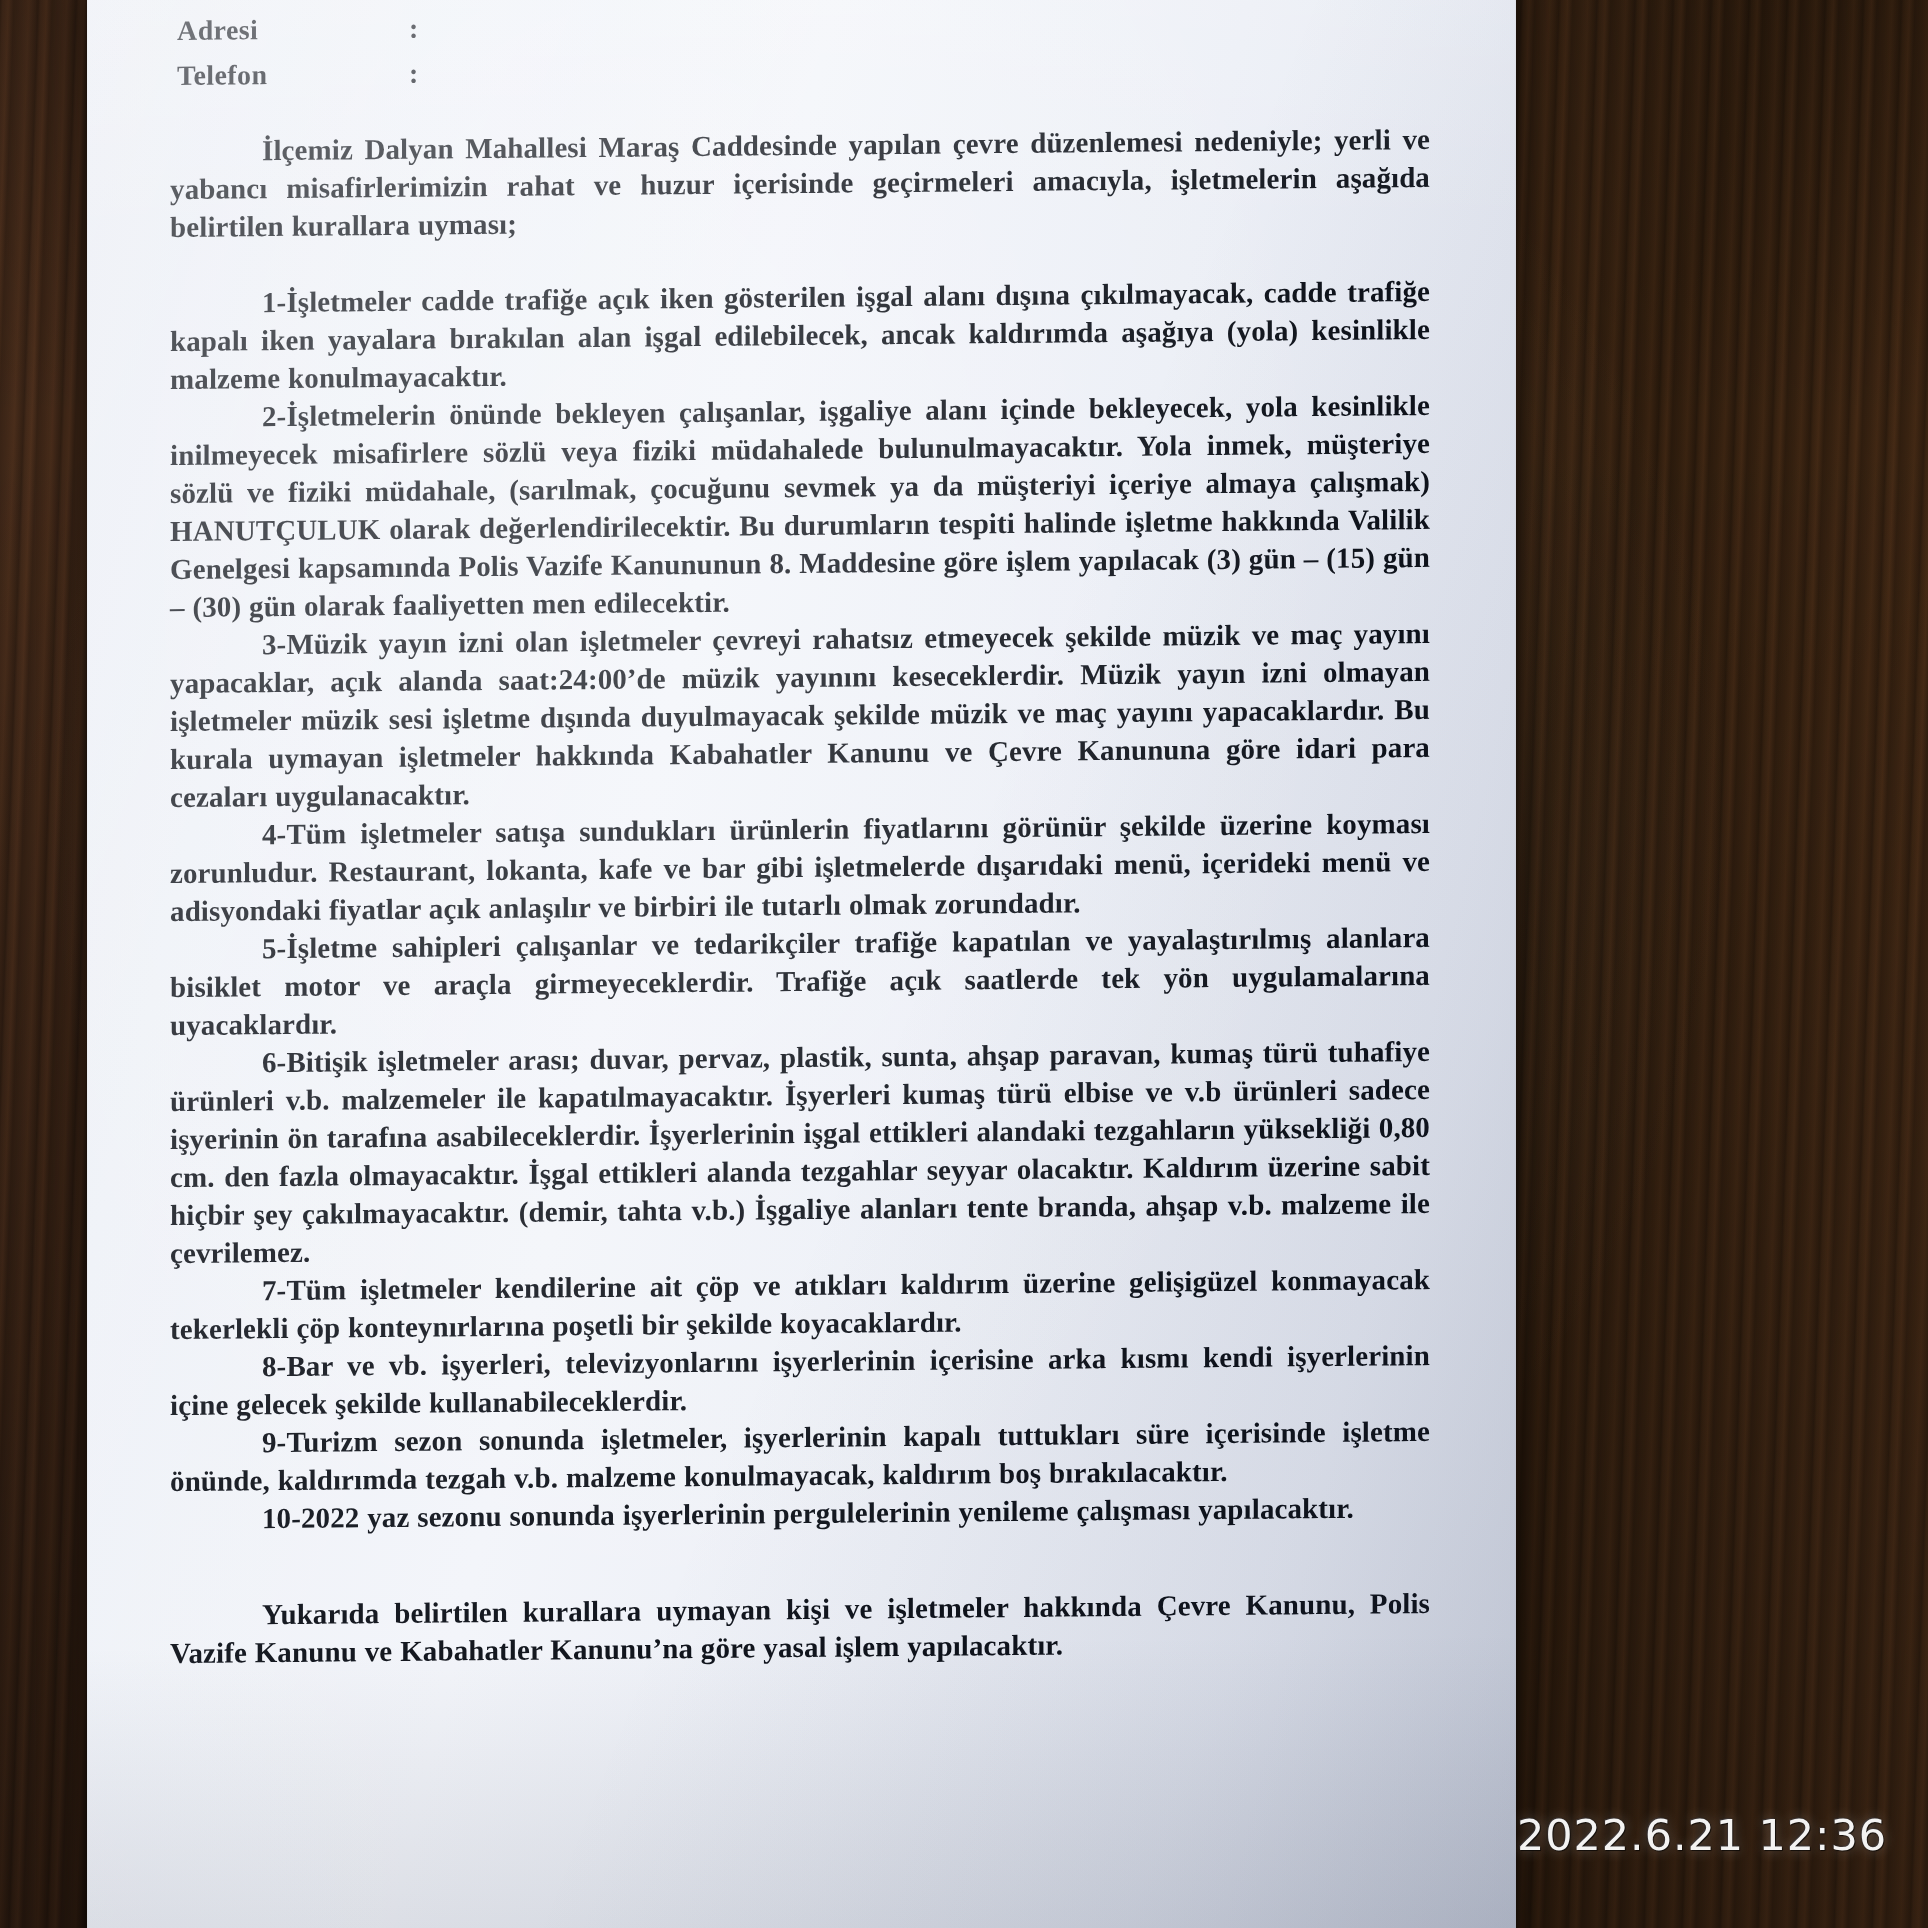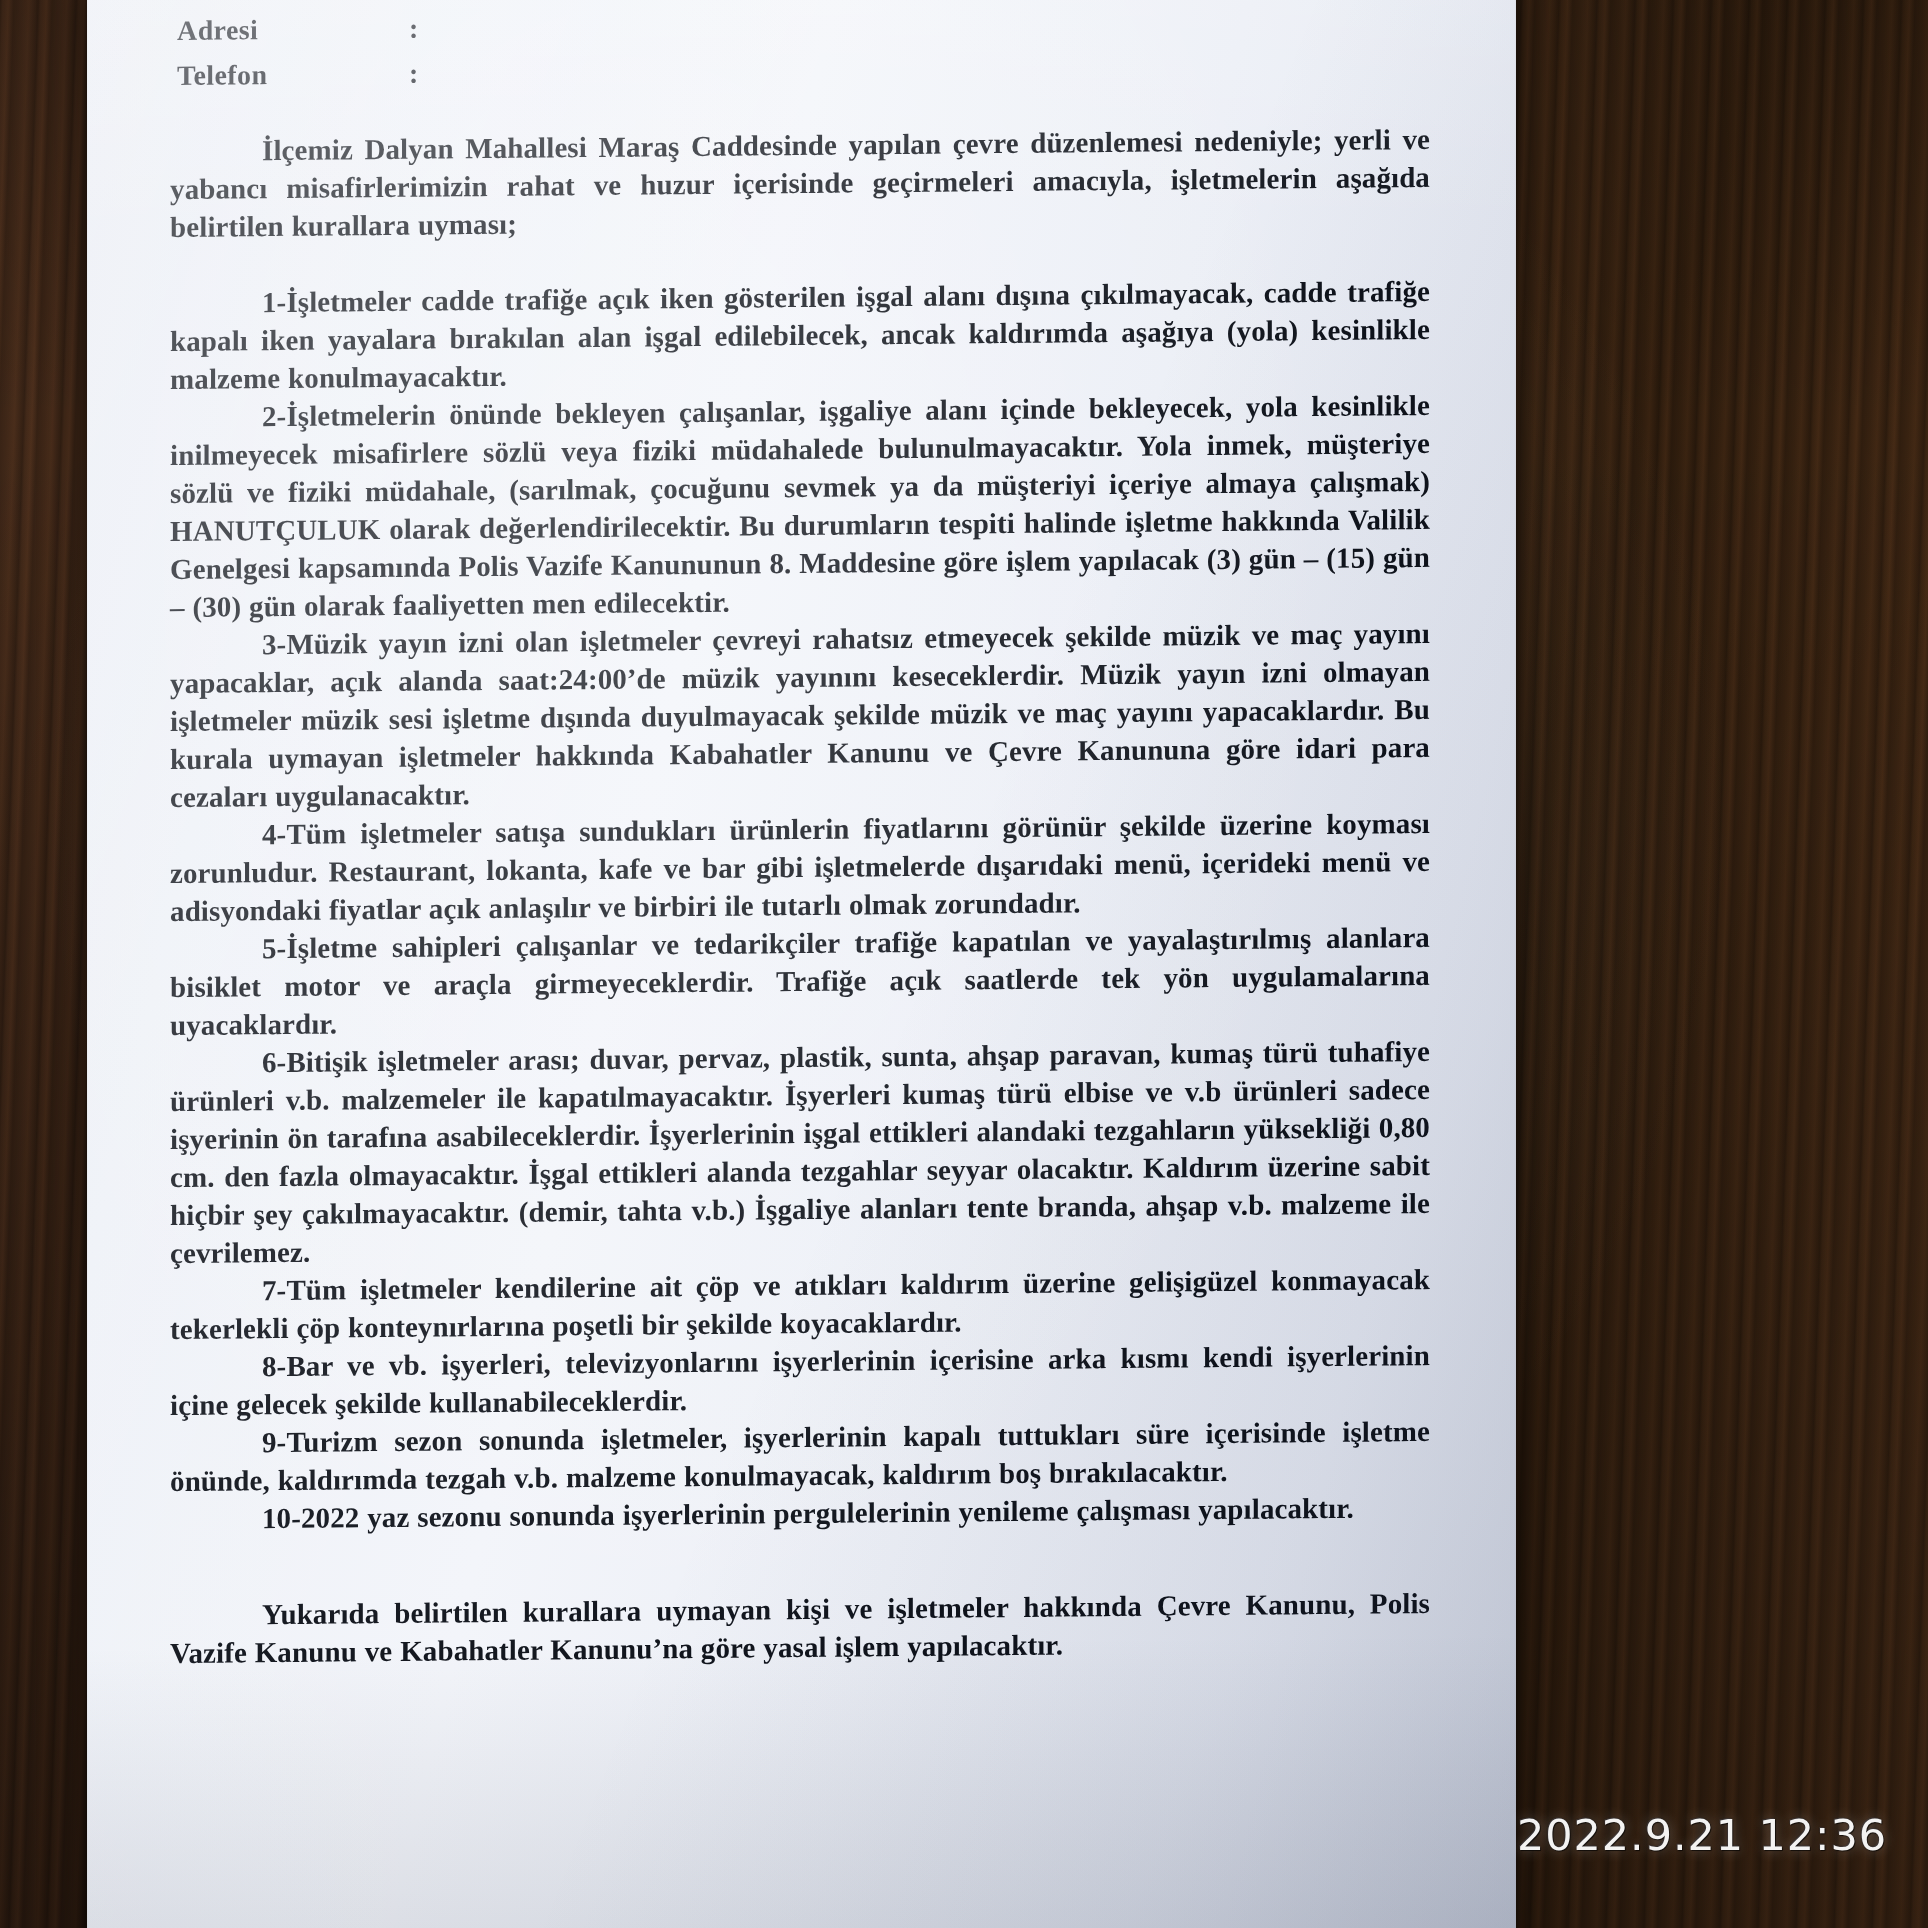--- a/index.html
+++ b/index.html
@@ -151,14 +151,14 @@
       <p class="para gap-sm">8-Bar ve vb. işyerleri, televizyonlarını işyerlerinin içerisine arka kısmı kendi işyerlerinin içine gelecek şekilde kullanabileceklerdir.</p>
       <p class="para gap-sm">9-Turizm sezon sonunda işletmeler, işyerlerinin kapalı tuttukları süre içerisinde işletme önünde, kaldırımda tezgah v.b. malzeme konulmayacak, kaldırım boş bırakılacaktır.</p>
       <p class="para gap-sm">10-2022 yaz sezonu sonunda işyerlerinin pergulelerinin yenileme çalışması yapılacaktır.</p>
 
       <p class="para gap-xl">Yukarıda belirtilen kurallara uymayan kişi ve işletmeler hakkında Çevre Kanunu, Polis Vazife Kanunu ve Kabahatler Kanunu’na göre yasal işlem yapılacaktır.</p>
     </div>
 
   </div>
 </div>
 
-<div id="timestamp">2022.9.21 12:36</div>
+<div id="timestamp">2022.6.21 12:36</div>
 
 
 </body></html>

